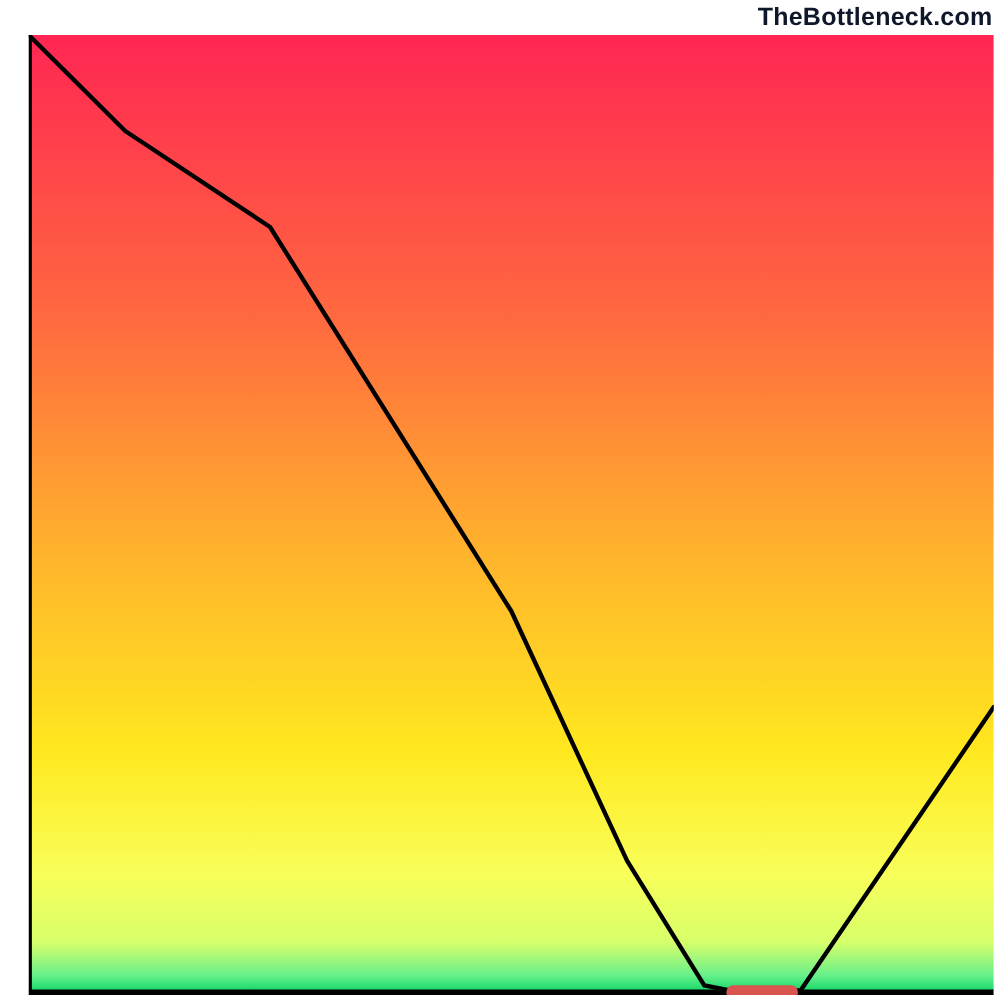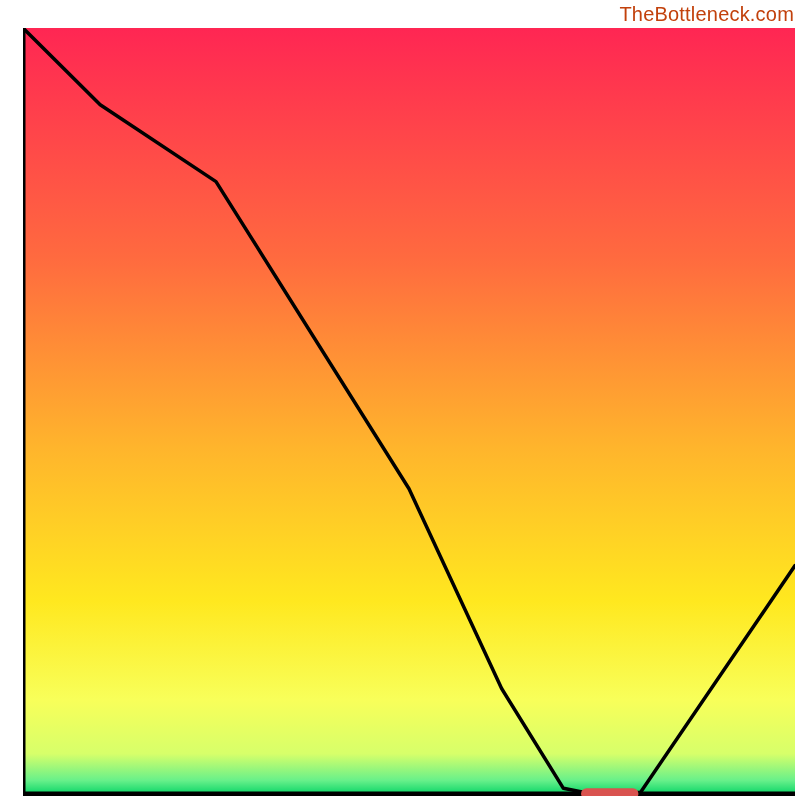--- a/index.html
+++ b/index.html
@@ -13,23 +13,23 @@
   }
   .wrap {
     position: relative;
     width: 800px;
     height: 800px;
   }
   .attribution {
     position: absolute;
     top: 3px;
     right: 6px;
-    color: #c2410c;
+    color: #0f172a;
     font-size: 20px;
-    font-weight: 400;
+    font-weight: 700;
     letter-spacing: 0.2px;
   }
   .plot-area {
     position: absolute;
     left: 23px;
     top: 28px;
     width: 772px;
     height: 768px;
   }
   .plot-area svg {

